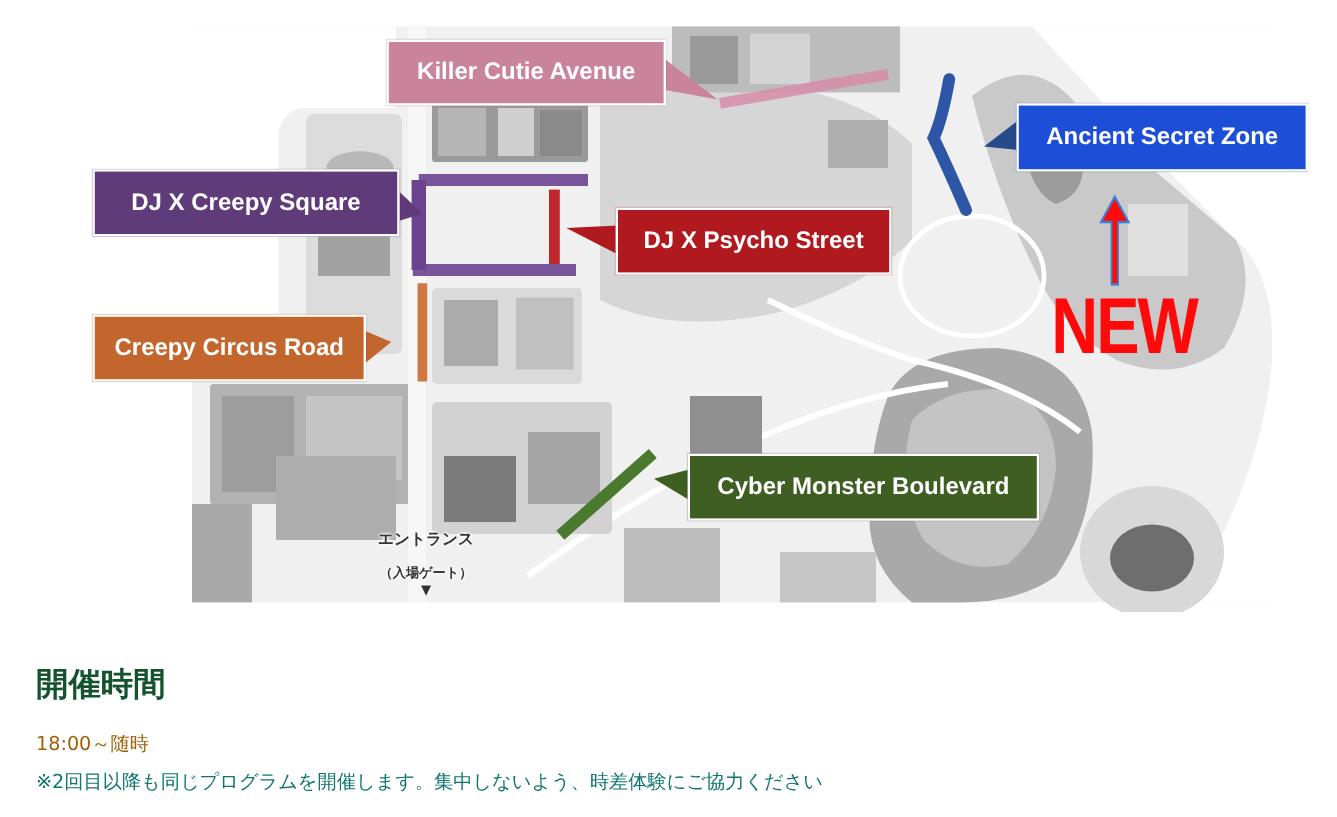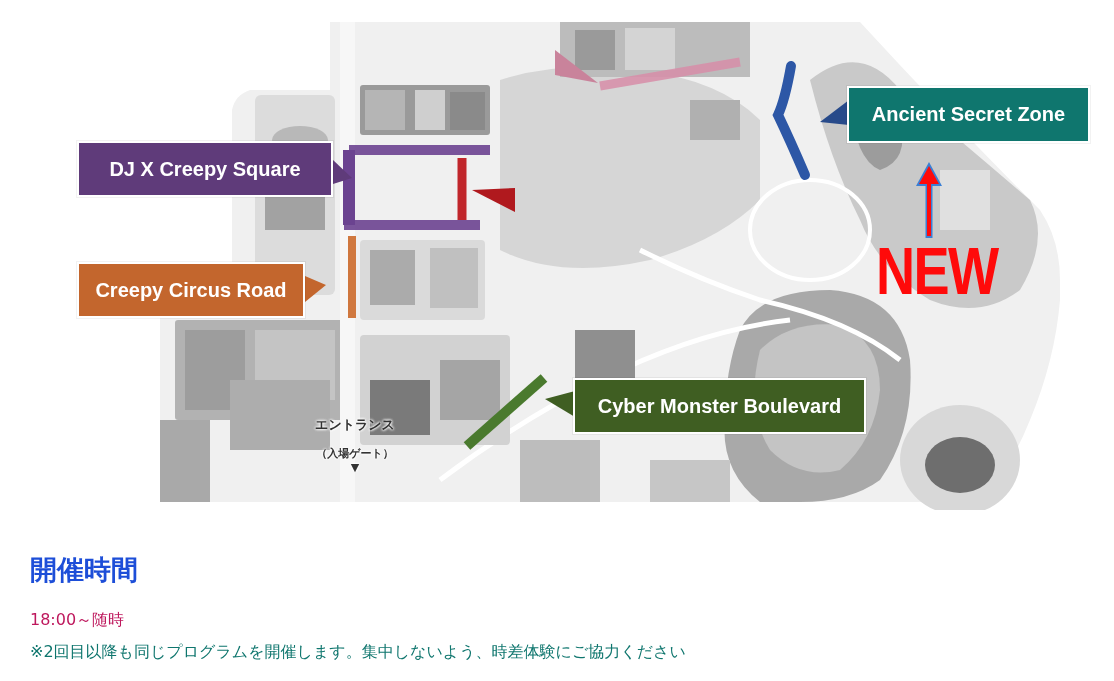--- a/index.html
+++ b/index.html
@@ -14,39 +14,39 @@
       color: #ffffff;
       font-family: "Liberation Sans", sans-serif;
       font-weight: bold;
       font-size: 20px;
       display: flex; align-items: center; justify-content: center;
       border: 2px solid #ffffff;
       box-shadow: 0 0 0 1px rgba(0,0,0,0.05);
       white-space: nowrap;
     }
     .entrance {
-      position: absolute; left: 300px; top: 416px; width: 110px;
+      position: absolute; left: 300px; top: 440px; width: 110px;
       text-align: center; color: #333; font-weight: bold;
       text-shadow: 0 0 3px #fff, 0 0 3px #fff, 0 0 3px #fff;
     }
     .entrance .main { font-size: 13px; }
     .entrance .sub { font-size: 11px; margin-top: 12px; }
     .entrance .tri { font-size: 11px; margin-top: 0px; }
 
     .new-label {
       position: absolute; left: 876px; top: 238px;
       color: #ff0a0a; font-family: "Liberation Sans", sans-serif;
       font-weight: bold; font-size: 66px; letter-spacing: -2px;
       transform: scaleX(0.82); transform-origin: left top;
       line-height: 1;
     }
 
     .section { position: absolute; left: 30px; top: 552px; }
-    .section-title { font-size: 27px; font-weight: bold; color: #1d4ed8; letter-spacing: 0px; }
-    .hours { position: absolute; left: 30px; top: 610px; font-size: 16px; color: #be185d; }
+    .section-title { font-size: 27px; font-weight: bold; color: #14532d; letter-spacing: 0px; }
+    .hours { position: absolute; left: 30px; top: 610px; font-size: 16px; color: #a16207; }
     .note { position: absolute; left: 30px; top: 642px; font-size: 16px; color: #0f766e; }
   </style>
 </head>
 <body>
 
 <div class="map">
   <svg width="1114" height="510" viewBox="0 0 1114 510">
 
     <rect x="160" y="22" width="900" height="480" fill="#f0f0f0"></rect>
 
@@ -116,24 +116,26 @@
     <polygon points="849,100 849,125 820,122" fill="#274a8a"></polygon>
 
     <g>
       <line x1="929" y1="238" x2="929" y2="180" stroke="#3a7fd5" stroke-width="7"></line>
       <polygon points="916,186 929,162 942,186" fill="#3a7fd5"></polygon>
       <line x1="929" y1="236" x2="929" y2="182" stroke="#ff0a0a" stroke-width="4"></line>
       <polygon points="919,184 929,166 939,184" fill="#ff0a0a"></polygon>
     </g>
   </svg>
 
+  <div class="zone-label" style="left:322px; top:33px; width:233px; height:55px; background:#c9839b;">Killer Cutie Avenue</div>
   <div class="zone-label" style="left:77px; top:141px; width:256px; height:56px; background:#5f3b7a;">DJ X Creepy Square</div>
+  <div class="zone-label" style="left:513px; top:173px; width:230px; height:56px; background:#b0191e;">DJ X Psycho Street</div>
   <div class="zone-label" style="left:77px; top:262px; width:228px; height:56px; background:#c3662d;">Creepy Circus Road</div>
   <div class="zone-label" style="left:573px; top:378px; width:293px; height:56px; background:#3f5e22;">Cyber Monster Boulevard</div>
-  <div class="zone-label" style="left:847px; top:86px; width:243px; height:57px; background:#0f766e;">Ancient Secret Zone</div>
+  <div class="zone-label" style="left:847px; top:86px; width:243px; height:57px; background:#1d4ed8;">Ancient Secret Zone</div>
 
   <div class="entrance">
     <div class="main">エントランス</div>
     <div class="sub">（入場ゲート）</div>
     <div class="tri">▼</div>
   </div>
 
   <div class="new-label">NEW</div>
 </div>
 

